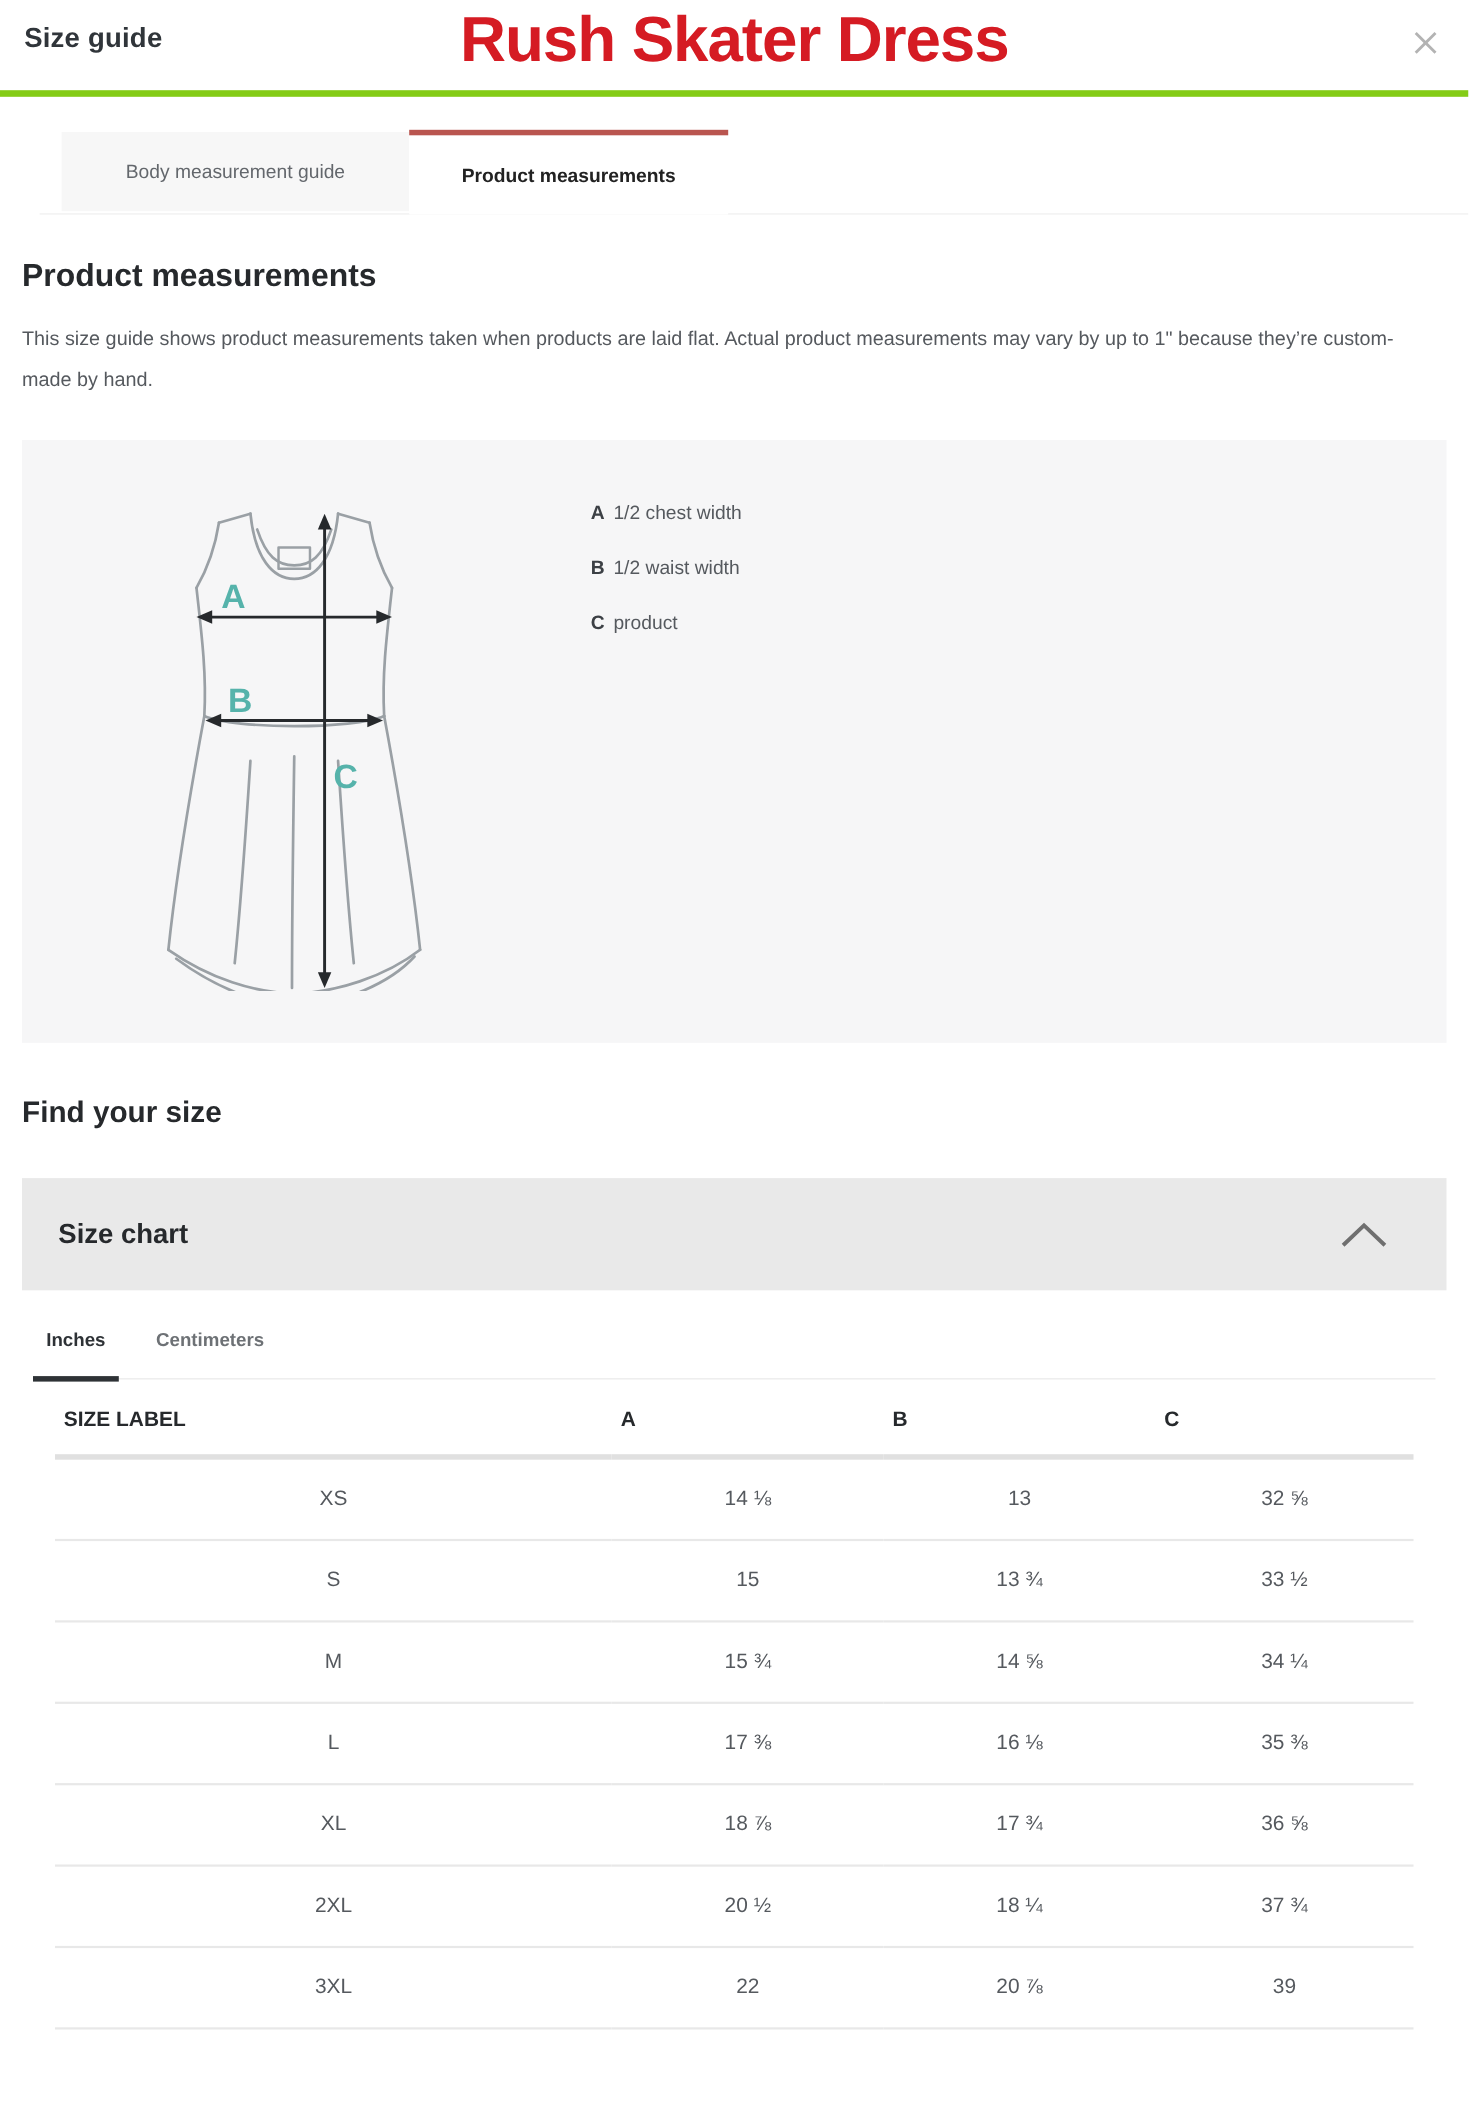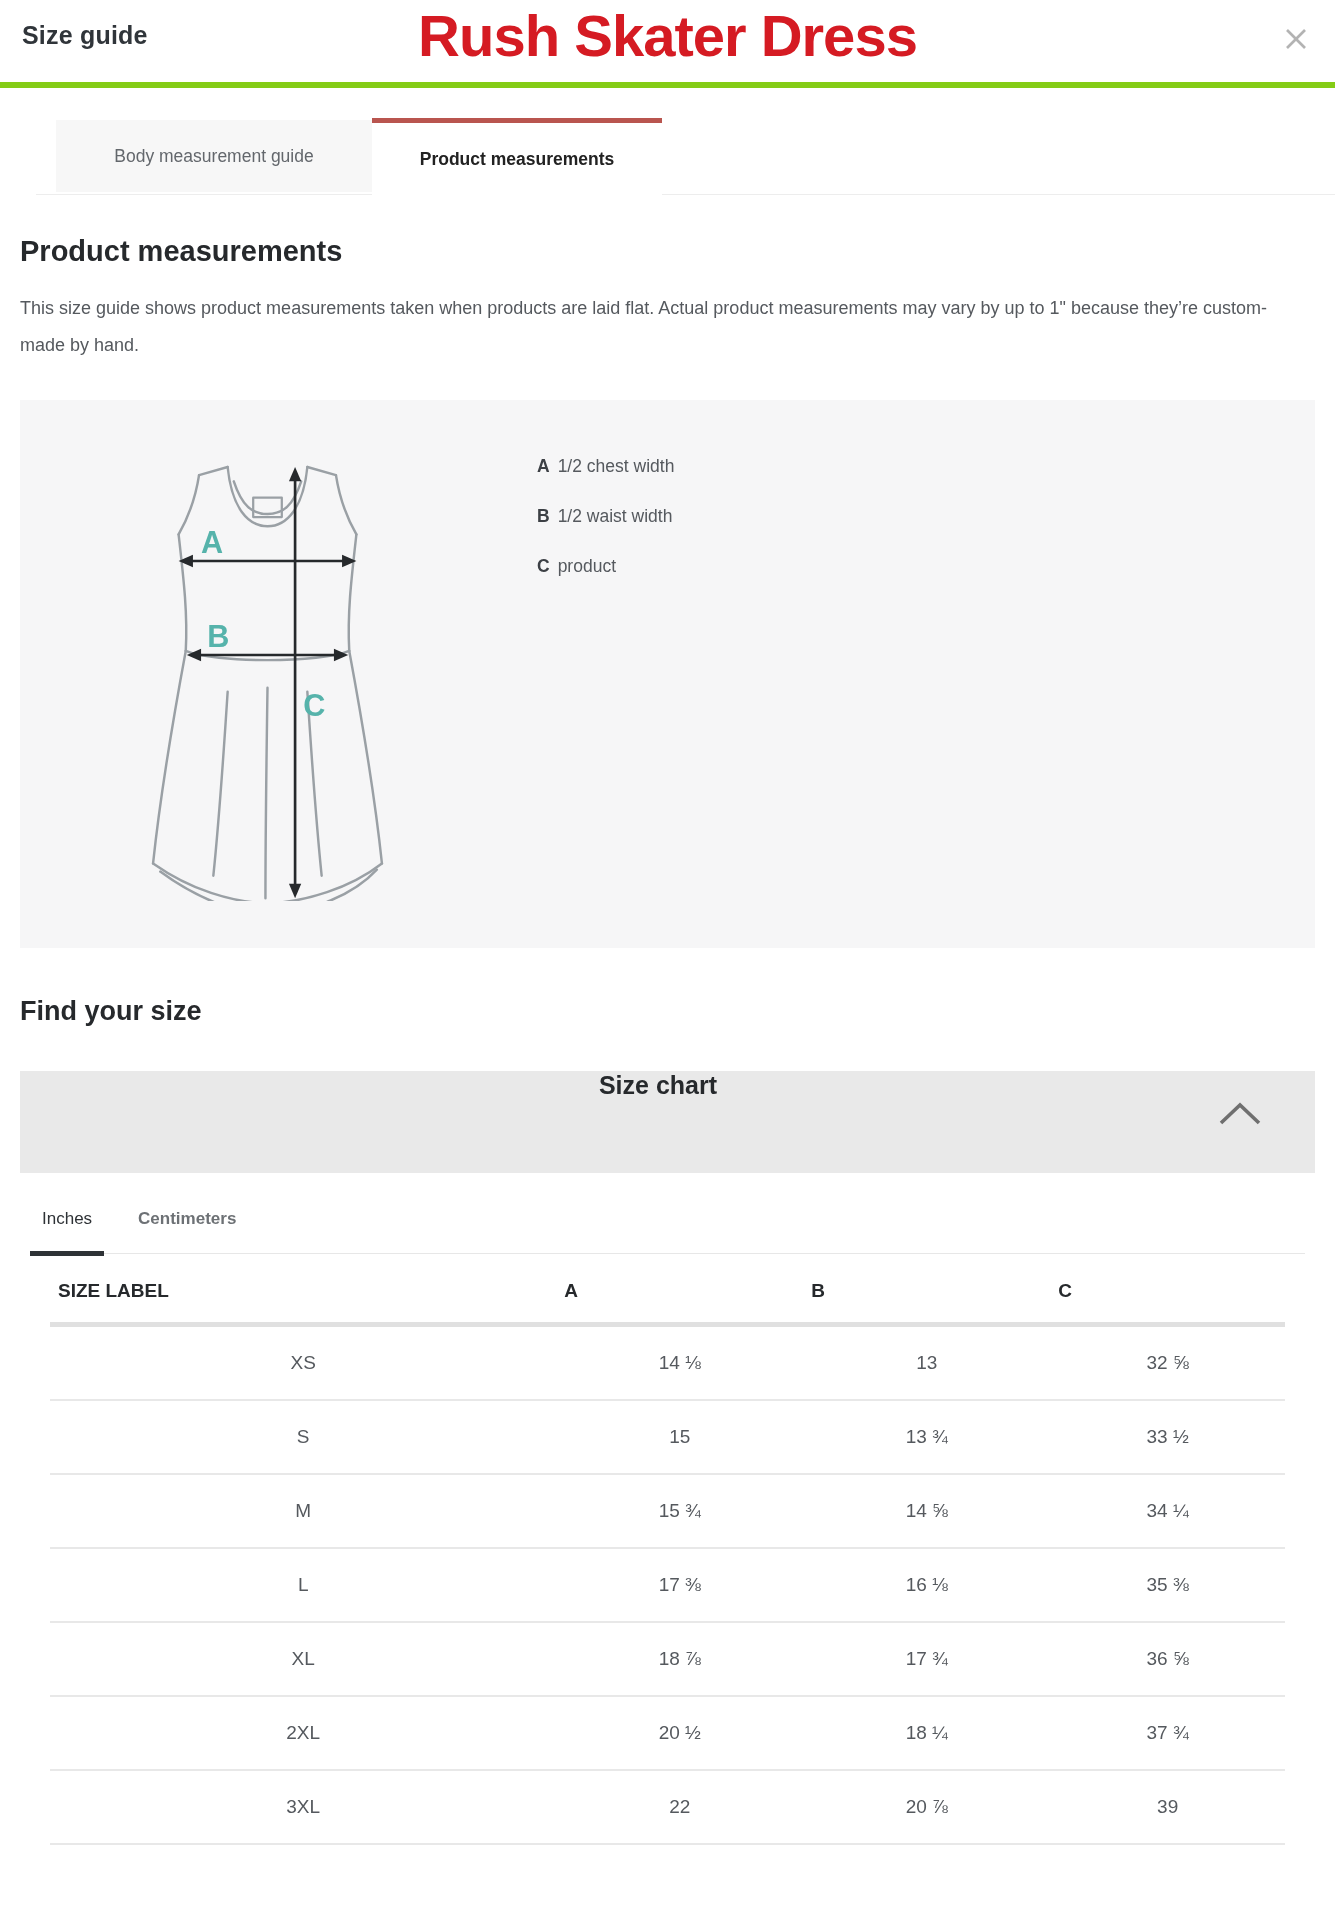--- a/index.html
+++ b/index.html
@@ -39,28 +39,28 @@
   .legend { margin-left: 152px; padding-top: 28px; }
   .legend-item { display: flex; align-items: baseline; margin-bottom: 29px;
     font-size: 17.5px; color: #55595e; }
   .legend-letter { font-weight: bold; color: #3c4045; margin-right: 8px; }
 
   
   .find-heading { margin-top: 48px; font-size: 27px; font-weight: bold; color: #26292c; }
 
   
   .chart-bar { margin-top: 44px; background: #e9e9e9; height: 102px; display: flex;
-    align-items: center; padding: 0 52px 0 33px; cursor: pointer; flex-direction: column; }
+    align-items: center; padding: 0 52px 0 33px; cursor: pointer; }
   .chart-bar-title { font-size: 25px; font-weight: bold; color: #26292c; }
   .chart-chevron { margin-left: auto; display: flex; }
 
   
   .unit-tabs { display: flex; margin: 36px 10px 0 10px; border-bottom: 1px solid #e7e7e7; }
   .unit-tab { padding: 0 12px 22px 12px; font-size: 17px; cursor: pointer; }
-  .unit-active { font-weight: normal; color: #2e3236; border-bottom: 5px solid #2e3236;
+  .unit-active { font-weight: bold; color: #2e3236; border-bottom: 5px solid #2e3236;
     margin-bottom: -3px; }
   .unit-inactive { color: #6d7175; margin-left: 22px; font-weight: bold; }
 
   
   .size-table { width: calc(100% - 60px); margin: 0 30px 0 30px; border-collapse: collapse; }
   .size-table th { text-align: left; font-size: 19px; font-weight: bold; color: #26292c;
     padding: 26px 8px 20px 8px; border-bottom: 5px solid #e0e0e0; }
   .size-table td { text-align: center; font-size: 19px; color: #55595e;
     padding: 25px 8px 25px 8px; border-bottom: 2px solid #e8e8e8; }
   .col-label { width: 41%; }

